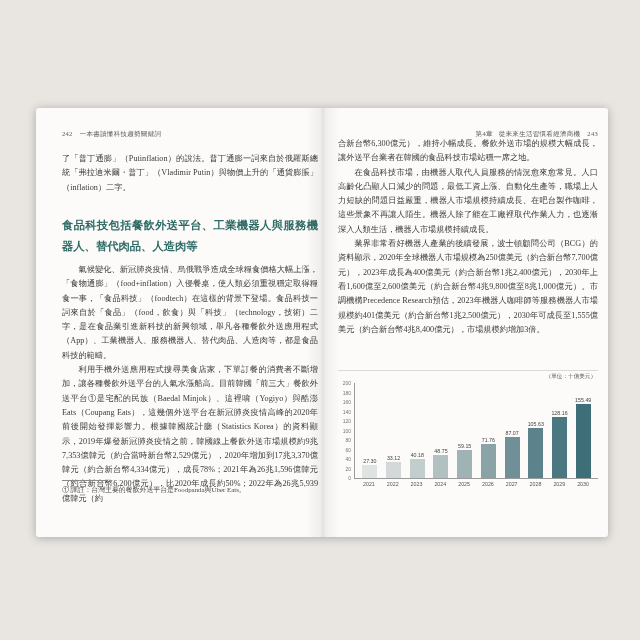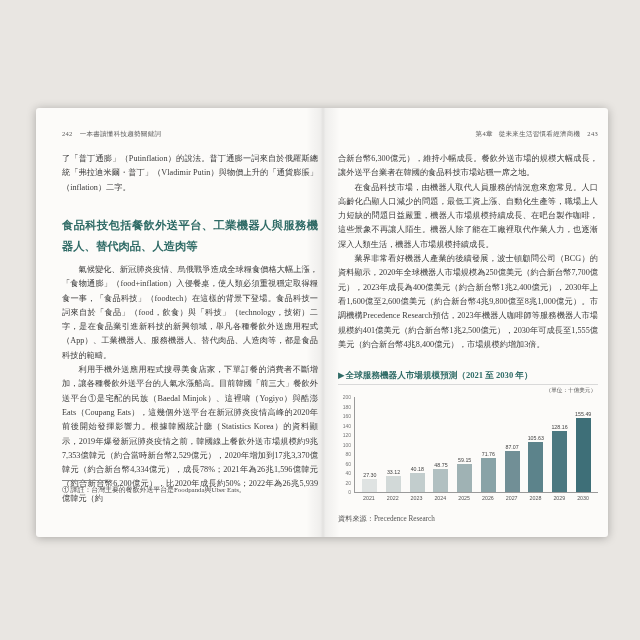--- a/index.html
+++ b/index.html
@@ -16,21 +16,21 @@
   .runhead-r{right:0;text-align:right;}
   .runhead-r .pgnum{margin-left:7px;margin-right:0;}
   .runhead-r .chap{margin-right:6px;}
   .bodytext{font-size:8.2px;line-height:14.3px;text-align:justify;color:#3b3b3b;margin:0;}
   .indent{text-indent:2em;}
   .intro{position:absolute;top:44px;width:100%;}
   .heading{position:absolute;top:107px;width:100%;font-size:11.3px;line-height:20.5px;font-weight:bold;color:#2f6b66;text-align:justify;}
   .left-body{position:absolute;top:155px;width:100%;}
   .fnrule{position:absolute;top:372px;left:0;width:44px;border-top:1px solid #8a8a8a;}
   .footnote{position:absolute;top:377px;width:100%;font-size:6.9px;line-height:10px;color:#474747;}
-  .right-body{position:absolute;top:44px;width:100%;}
+  .right-body{position:absolute;top:29px;width:100%;}
   .figure{position:absolute;top:262px;width:100%;}
   .fig-title{font-size:8.6px;line-height:11px;font-weight:bold;color:#2f6b66;margin-bottom:3px;white-space:nowrap;}
   .fig-title .mk{margin-right:1px;}
   .fig-rule{border-top:1px solid #d9d9d9;margin-bottom:1px;}
   .chart-wrap{position:relative;padding-top:11px;font-family:"Liberation Sans","DejaVu Sans",sans-serif;}
   .unit{position:absolute;top:1px;right:2px;font-size:5.6px;color:#555;}
   .axisrow{display:flex;}
   .ygutter{width:16px;position:relative;height:96px;}
   .ytick{position:absolute;right:3px;font-size:5px;line-height:5px;color:#777;}
   .plot{flex:1;height:95px;border-left:1px solid #9a9a9a;border-bottom:1px solid #9a9a9a;
@@ -66,23 +66,20 @@
       <div class="runhead runhead-r">
         <span class="chap">第4章</span><span>從未來生活習慣看經濟商機</span><span class="pgnum">243</span>
       </div>
       <div class="right-body">
         <p class="bodytext">合新台幣6,300億元），維持小幅成長。餐飲外送市場的規模大幅成長，讓外送平台業者在韓國的食品科技市場站穩一席之地。</p>
         <p class="bodytext indent">在食品科技市場，由機器人取代人員服務的情況愈來愈常見。人口高齡化凸顯人口減少的問題，最低工資上漲、自動化生產等，職場上人力短缺的問題日益嚴重，機器人市場規模持續成長、在吧台製作咖啡，這些景象不再讓人陌生。機器人除了能在工廠裡取代作業人力，也逐漸深入人類生活，機器人市場規模持續成長。</p>
         <p class="bodytext indent">業界非常看好機器人產業的後續發展，波士頓顧問公司（BCG）的資料顯示，2020年全球機器人市場規模為250億美元（約合新台幣7,700億元），2023年成長為400億美元（約合新台幣1兆2,400億元），2030年上看1,600億至2,600億美元（約合新台幣4兆9,800億至8兆1,000億元）。市調機構Precedence Research預估，2023年機器人咖啡師等服務機器人市場規模約401億美元（約合新台幣1兆2,500億元），2030年可成長至1,555億美元（約合新台幣4兆8,400億元），市場規模約增加3倍。</p>
       </div>
 
       <div class="figure">
-        <div class="fig-title">
-          <span class="mk">▶</span><span>全球服務機器人市場規模預測（2021 至 2030 年）</span>
-        </div>
         <div class="fig-rule"></div>
         <div class="chart-wrap">
           <div class="unit">（單位：十億美元）</div>
           <div class="axisrow">
             <div class="ygutter">
                 <div class="ytick" style="bottom: -2px;">0</div>
                 <div class="ytick" style="bottom: 7.5px;">20</div>
                 <div class="ytick" style="bottom: 17px;">40</div>
                 <div class="ytick" style="bottom: 26.5px;">60</div>
                 <div class="ytick" style="bottom: 36px;">80</div>
@@ -142,19 +139,18 @@
               <div class="xlab">2023</div>
               <div class="xlab">2024</div>
               <div class="xlab">2025</div>
               <div class="xlab">2026</div>
               <div class="xlab">2027</div>
               <div class="xlab">2028</div>
               <div class="xlab">2029</div>
               <div class="xlab">2030</div>
             </div>
         </div>
-        <div class="source">資料來源：Precedence Research</div>
       </div>
     </div>
 
     <div class="crease"></div>
   </div>
 </div>
 
 </body></html>

